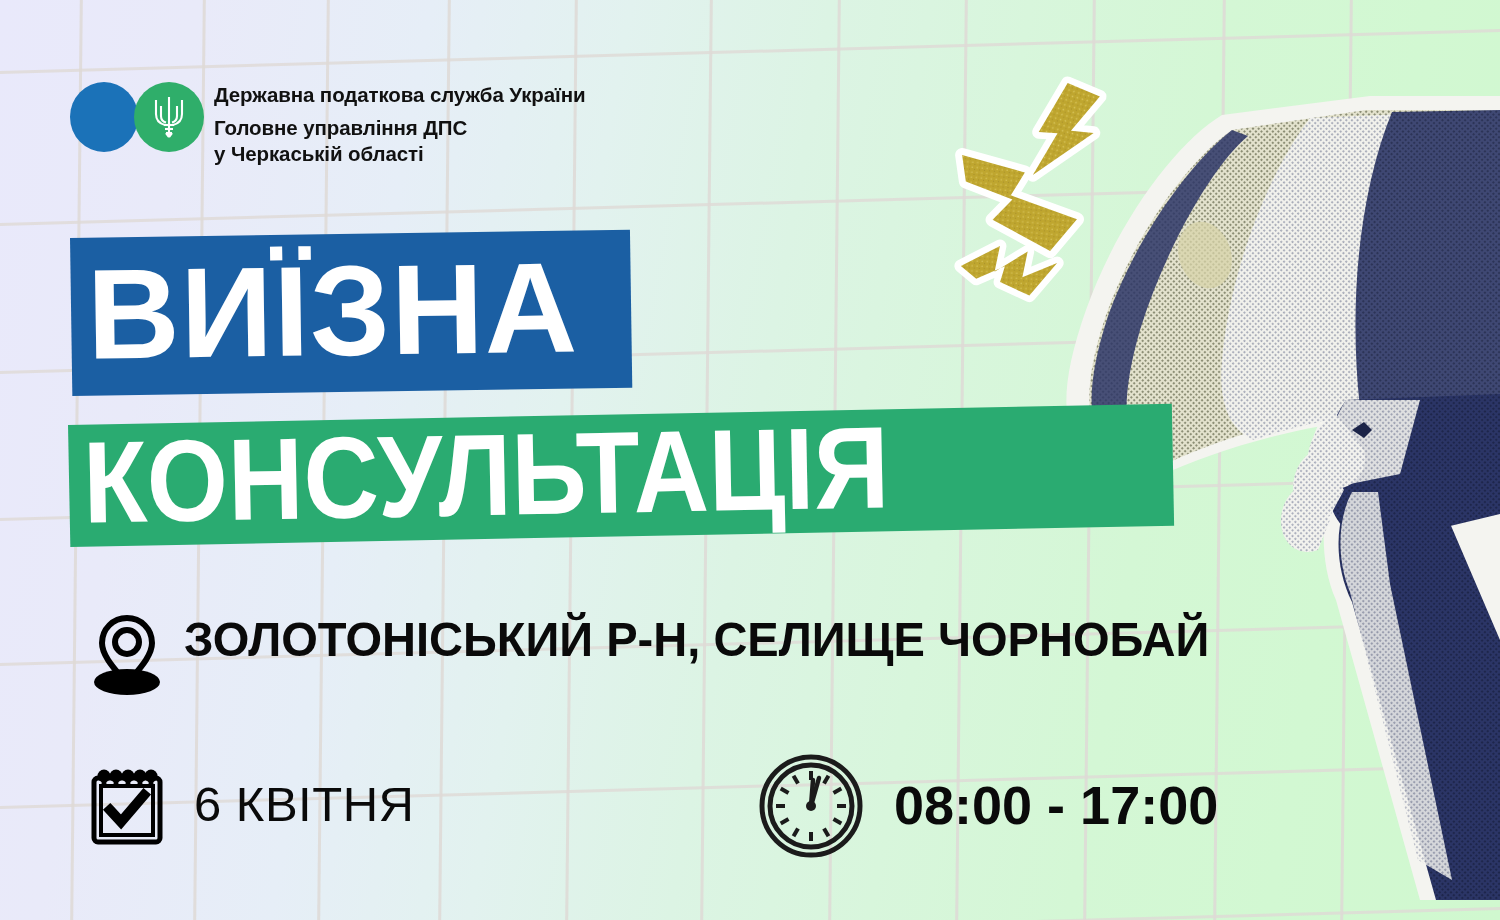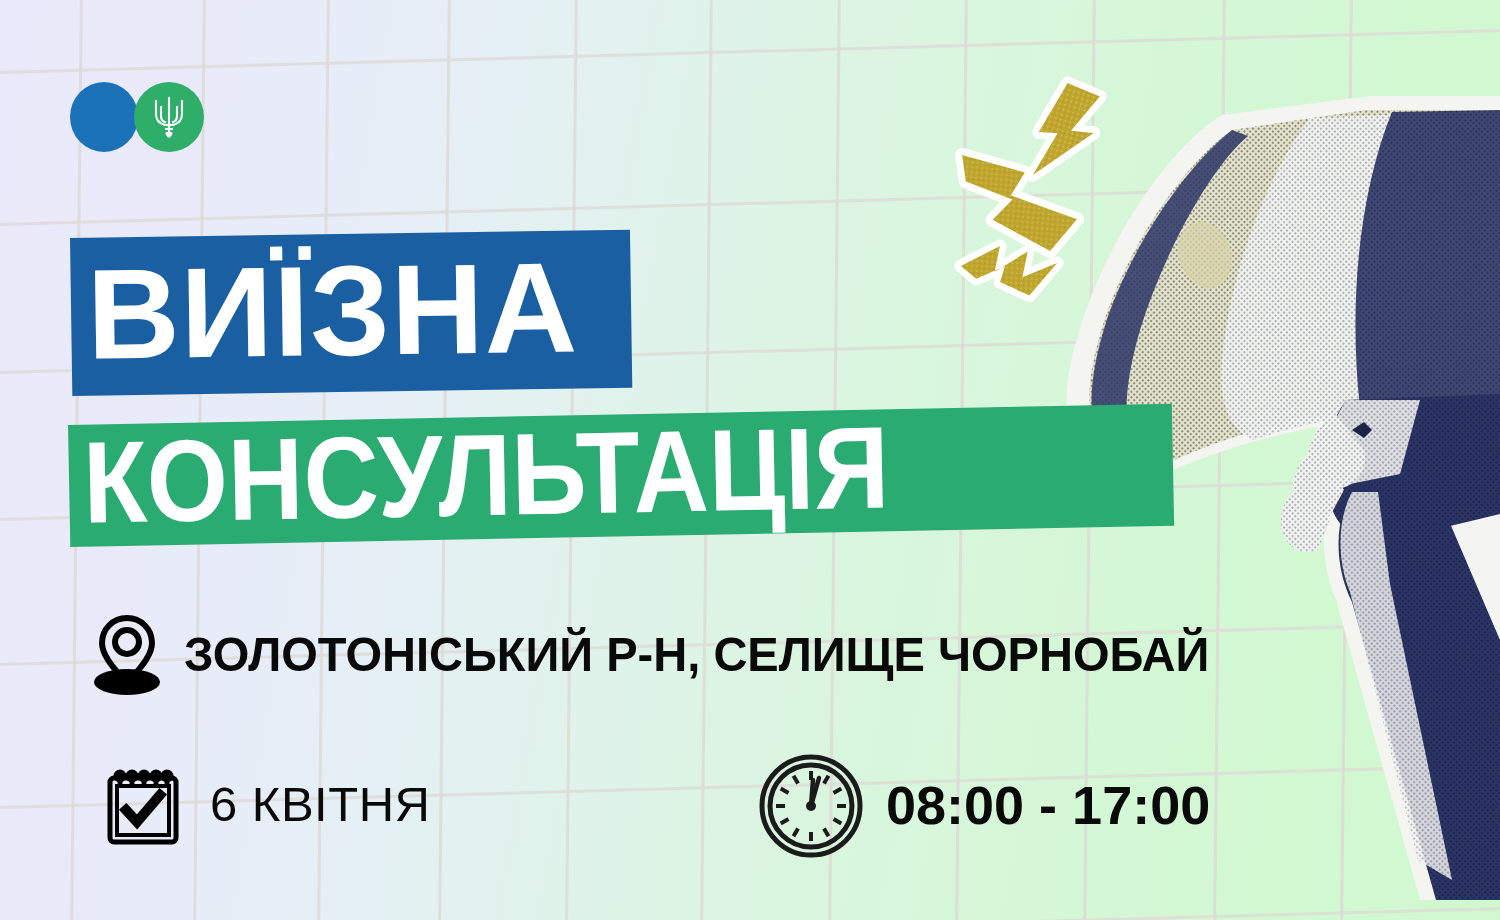--- a/index.html
+++ b/index.html
@@ -72,37 +72,37 @@
     background:#2aab71; transform:rotate(-1.1deg); transform-origin:left top;
     display:flex; align-items:center;
   }
   .band-green .txt {
     color:#fff; font-weight:bold; font-size:116px; line-height:1;
     letter-spacing:0px; margin-left:14px; white-space:nowrap;
     transform:scaleX(0.90) translateY(-3px); transform-origin:left center;
   }
 
   
-  .loc-row { position:absolute; left:92px; top:612px; display:flex; align-items:center; }
+  .loc-row { position:absolute; left:92px; top:612px; display:flex; align-items:flex-start; }
   .loc-text {
     margin-left:22px; font-size:48px; font-weight:bold; color:#0a0a0a;
     letter-spacing:0px; white-space:nowrap; transform:scaleX(0.98);
     transform-origin:left center;
   }
 
   
-  .date-row { position:absolute; left:104px; top:762px; display:flex; align-items:center; }
+  .date-row { position:absolute; left:88px; top:762px; display:flex; align-items:center; }
   .date-text {
     margin-left:28px; font-size:49px; font-weight:normal; color:#0a0a0a;
     letter-spacing:0.5px; white-space:nowrap;
   }
 
   
   .time-row { position:absolute; left:758px; top:750px; display:flex; align-items:center; }
-  .time-block { margin-left:22px; }
+  .time-block { margin-left:30px; }
   .time-main {
     font-size:54px; font-weight:bold; color:#0a0a0a; line-height:1.02;
     letter-spacing:0px; white-space:nowrap;
   }
   .time-sub {
     font-size:29px; font-weight:normal; color:#0a0a0a; line-height:1.1;
     margin-top:2px; white-space:nowrap;
   }
 
   
@@ -244,20 +244,25 @@
             <path d="M30,6 L30,20 C30,27 25,30 21,31"></path>
             <path d="M9,12 L9,22 C9,26 12,28 14,28.5"></path>
             <path d="M25,12 L25,22 C25,26 22,28 20,28.5"></path>
             <path d="M12,31 L22,31"></path>
             <path d="M13,35 L21,35"></path>
             <path d="M14,39 L20,39"></path>
             <path d="M17,43 L14,39 M17,43 L20,39"></path>
           </g>
         </svg>
       </div>
+    </div>
+    <div class="logo-text">
+      <div class="l1">Державна податкова служба України</div>
+      <div class="l2">Головне управління ДПС</div>
+      <div class="l3">у Черкаській області</div>
     </div>
   </div>
 
   <div class="band-blue">
     <span class="txt">ВИЇЗНА</span>
   </div>
   <div class="band-green">
     <span class="txt">КОНСУЛЬТАЦІЯ</span>
   </div>
 

